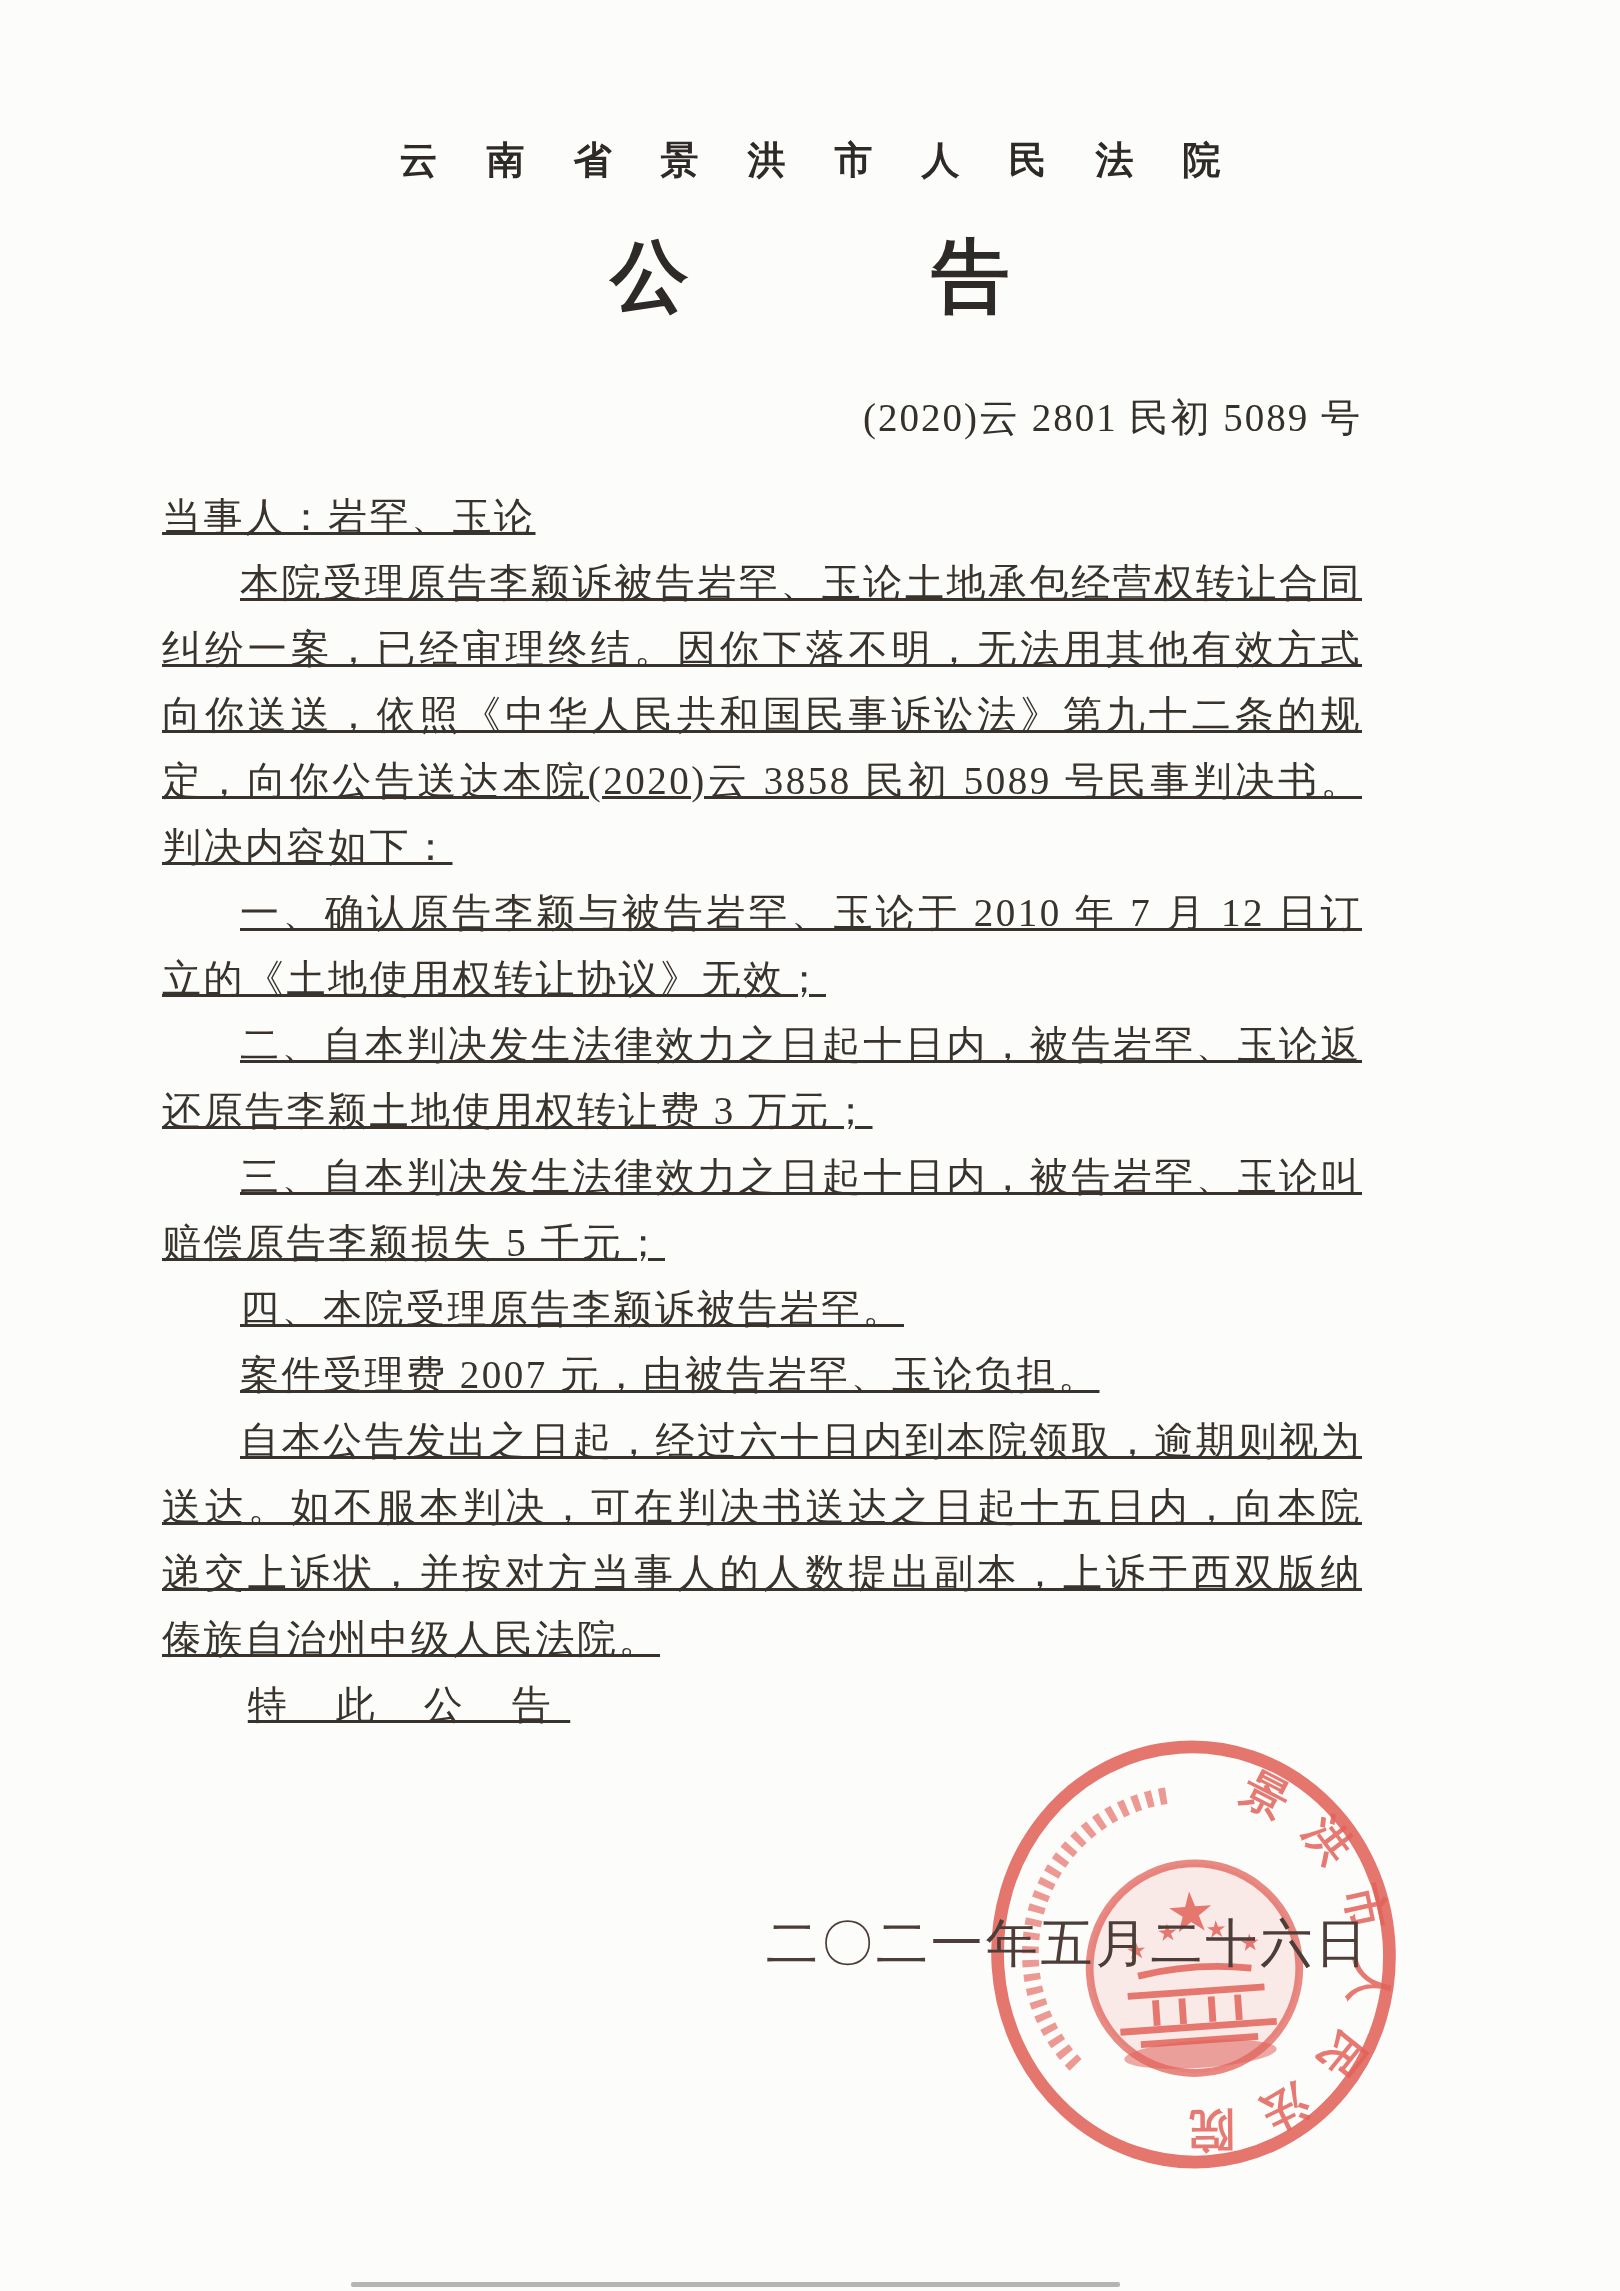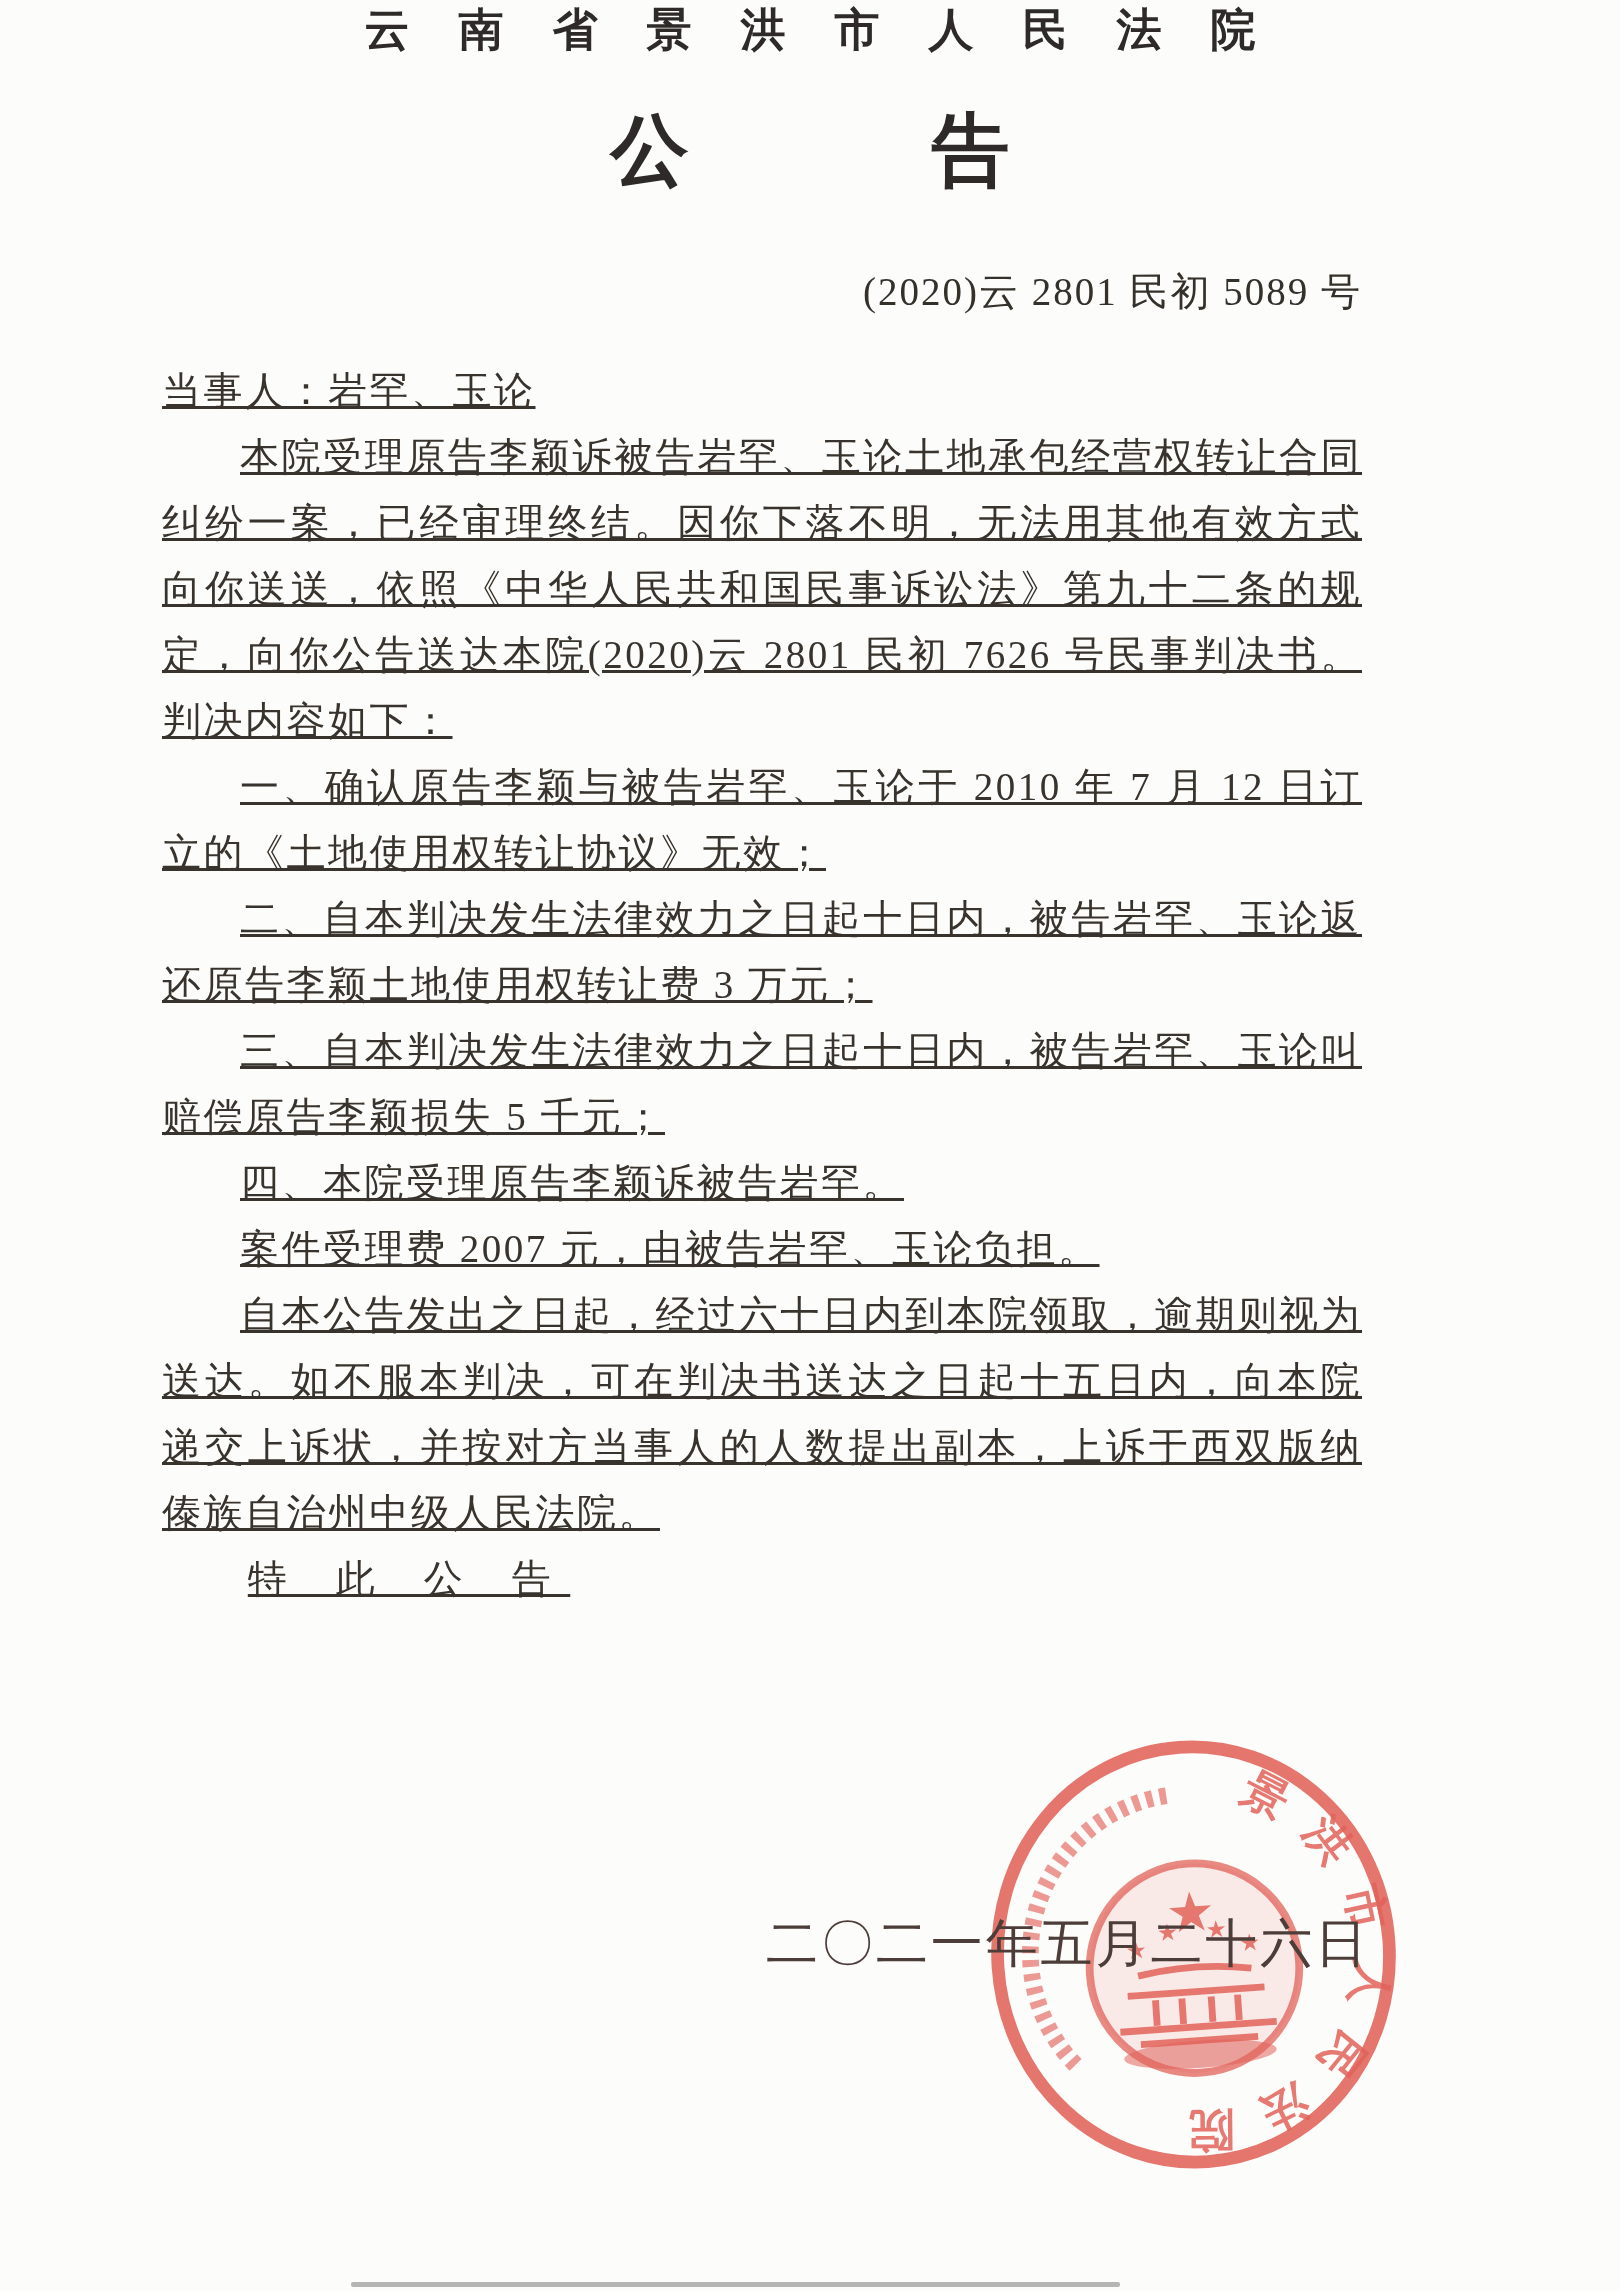--- a/index.html
+++ b/index.html
@@ -6,24 +6,25 @@
   .page {
     position:relative;
     width:1620px; height:2292px;
     margin:0 auto;
     background:#fcfcfb;
     overflow:hidden;
     font-family:"Liberation Serif","DejaVu Serif",serif;
     color:#3a362f;
   }
   .court-title {
+    margin-top:135px;
     text-align:center;
     font-family:"Liberation Sans","DejaVu Sans",sans-serif;
     font-weight:700;
-    font-size:45px;
+    font-size:38px;
     letter-spacing:49px;
     text-indent:49px;
     color:#2d2a27;
     white-space:nowrap;
   }
   .notice-title {
     margin-top:51px;
     display:flex;
     justify-content:center;
     gap:243px;
@@ -100,21 +101,21 @@
 
   <div class="notice-title">
     <span>公</span>
     <span>告</span>
   </div>
 
   <div class="case-number">(2020)云 2801 民初 5089 号</div>
 
   <div class="doc-body">
     <div class="party-line">当事人：岩罕、玉论</div>
-    <div class="para">本院受理原告李颖诉被告岩罕、玉论土地承包经营权转让合同纠纷一案，已经审理终结。因你下落不明，无法用其他有效方式向你送送，依照《中华人民共和国民事诉讼法》第九十二条的规定，向你公告送达本院(2020)云 2801 民初 7626 号民事判决书。判决内容如下：</div>
+    <div class="para">本院受理原告李颖诉被告岩罕、玉论土地承包经营权转让合同纠纷一案，已经审理终结。因你下落不明，无法用其他有效方式向你送送，依照《中华人民共和国民事诉讼法》第九十二条的规定，向你公告送达本院(2020)云 3858 民初 5089 号民事判决书。判决内容如下：</div>
     <div class="para">一、确认原告李颖与被告岩罕、玉论于 2010 年 7 月 12 日订立的《土地使用权转让协议》无效；</div>
     <div class="para">二、自本判决发生法律效力之日起十日内，被告岩罕、玉论返还原告李颖土地使用权转让费 3 万元；</div>
     <div class="para">三、自本判决发生法律效力之日起十日内，被告岩罕、玉论叫赔偿原告李颖损失 5 千元；</div>
     <div class="para">四、本院受理原告李颖诉被告岩罕。</div>
     <div class="para">案件受理费 2007 元，由被告岩罕、玉论负担。</div>
     <div class="para">自本公告发出之日起，经过六十日内到本院领取，逾期则视为送达。如不服本判决，可在判决书送达之日起十五日内，向本院递交上诉状，并按对方当事人的人数提出副本，上诉于西双版纳傣族自治州中级人民法院。</div>
     <div class="para closing">特 此 公 告</div>
   </div>
 
   <div class="date-line">二〇二一年五月二十六日</div>

